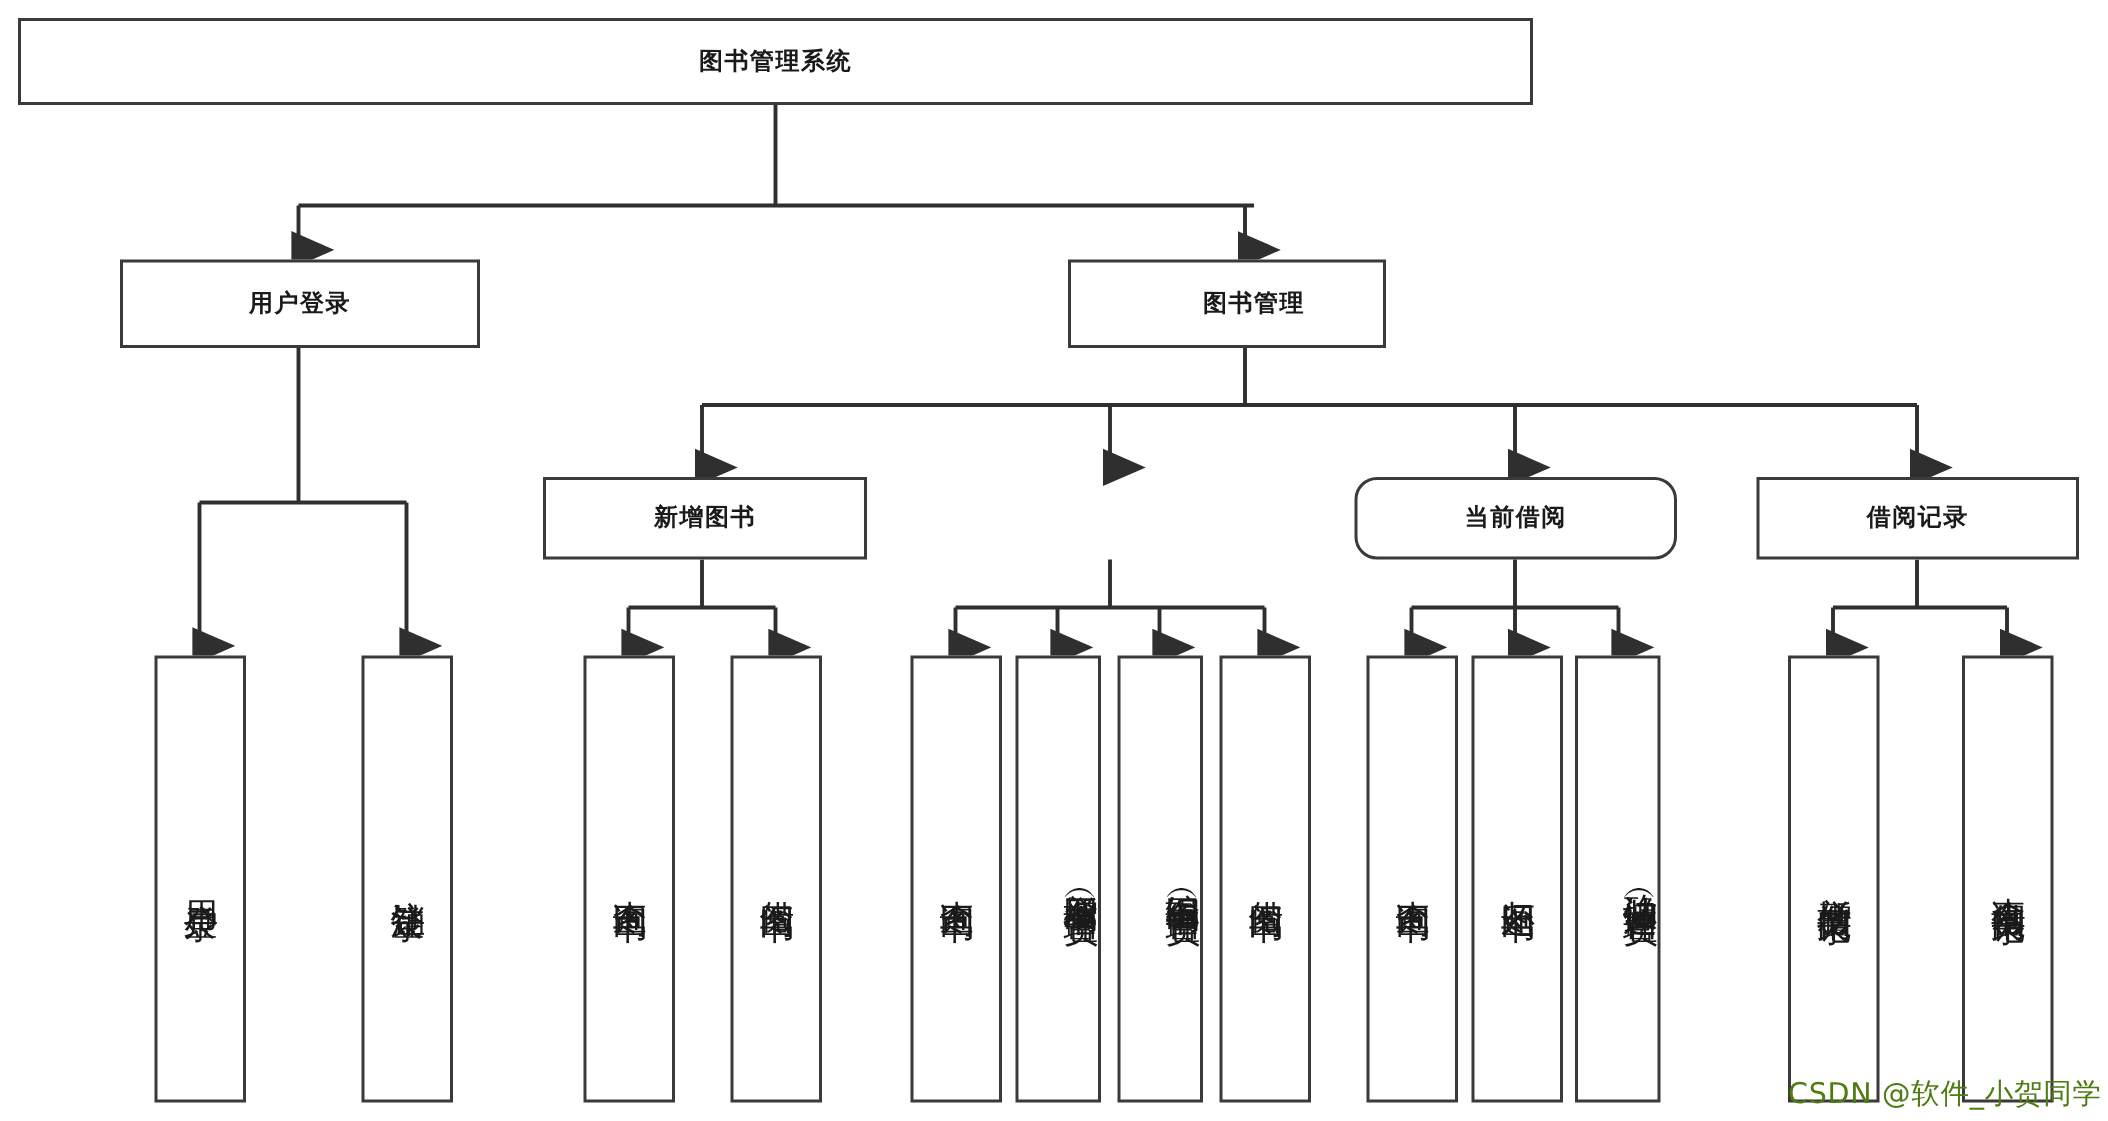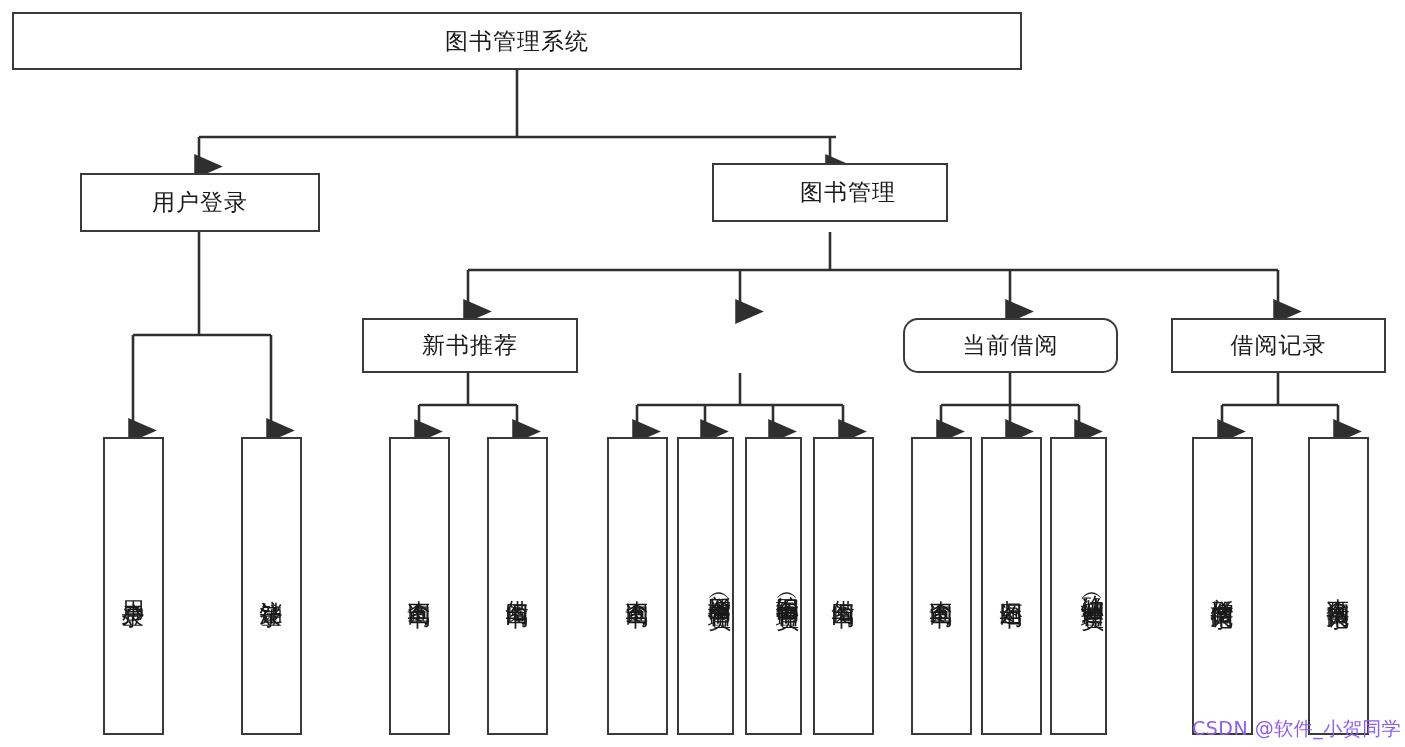--- a/index.html
+++ b/index.html
@@ -19,22 +19,23 @@
     position: absolute;
     box-sizing: border-box;
     border: 2.5px solid #3a3a3a;
     background: #ffffff;
     display: flex;
     align-items: center;
     justify-content: center;
     color: #1a1a1a;
   }
   .node.h {
-    font-size: 23px;
+    font-size: 16px;
     letter-spacing: 1px;
+    font-weight: bold;
   }
   .node.v {
     writing-mode: vertical-rl;
     text-orientation: upright;
     font-size: 23px;
     letter-spacing: 2px;
     padding: 6px 0;
     align-items: flex-start;
     justify-content: center;
     line-height: 1.05;
@@ -49,21 +50,21 @@
     position: absolute;
     left: 0;
     top: 0;
     width: 1405px;
     height: 747px;
     pointer-events: none;
   }
   .watermark {
     position: absolute;
     font-size: 19px;
-    color: #8b5cf6;
+    color: #4d7c0f;
     white-space: nowrap;
     letter-spacing: 0.5px;
     text-align: center;
   }
 </style>
 </head>
 <body>
 
 <div id="canvas">
 
@@ -119,26 +120,26 @@
     </g>
   </svg>
 
   <div class="node h" style="left:12px; top:12px; width:1010px; height:58px;">
     <span class="txt">图书管理系统</span>
   </div>
 
   <div class="node h" style="left:80px; top:173px; width:240px; height:59px;">
     <span class="txt">用户登录</span>
   </div>
-  <div class="node h" style="left:712px; top:163px; width:236px; height:59px;padding-left:36px;">
+  <div class="node h" style="left:712px; top:173px; width:212px; height:59px;padding-left:36px;">
     <span class="txt">图书管理</span>
   </div>
 
   <div class="node h" style="left:362px; top:318px; width:216px; height:55px;">
-    <span class="txt">新书推荐</span>
+    <span class="txt">新增图书</span>
   </div>
   <div class="node h" style="left:903px; top:318px; width:215px; height:55px;border-radius:15px;">
     <span class="txt">当前借阅</span>
   </div>
   <div class="node h" style="left:1171px; top:318px; width:215px; height:55px;">
     <span class="txt">借阅记录</span>
   </div>
 
   <div class="node v mid" style="left:103px; top:437px; width:61px; height:298px;">
     <span class="txt">用户登录</span>

